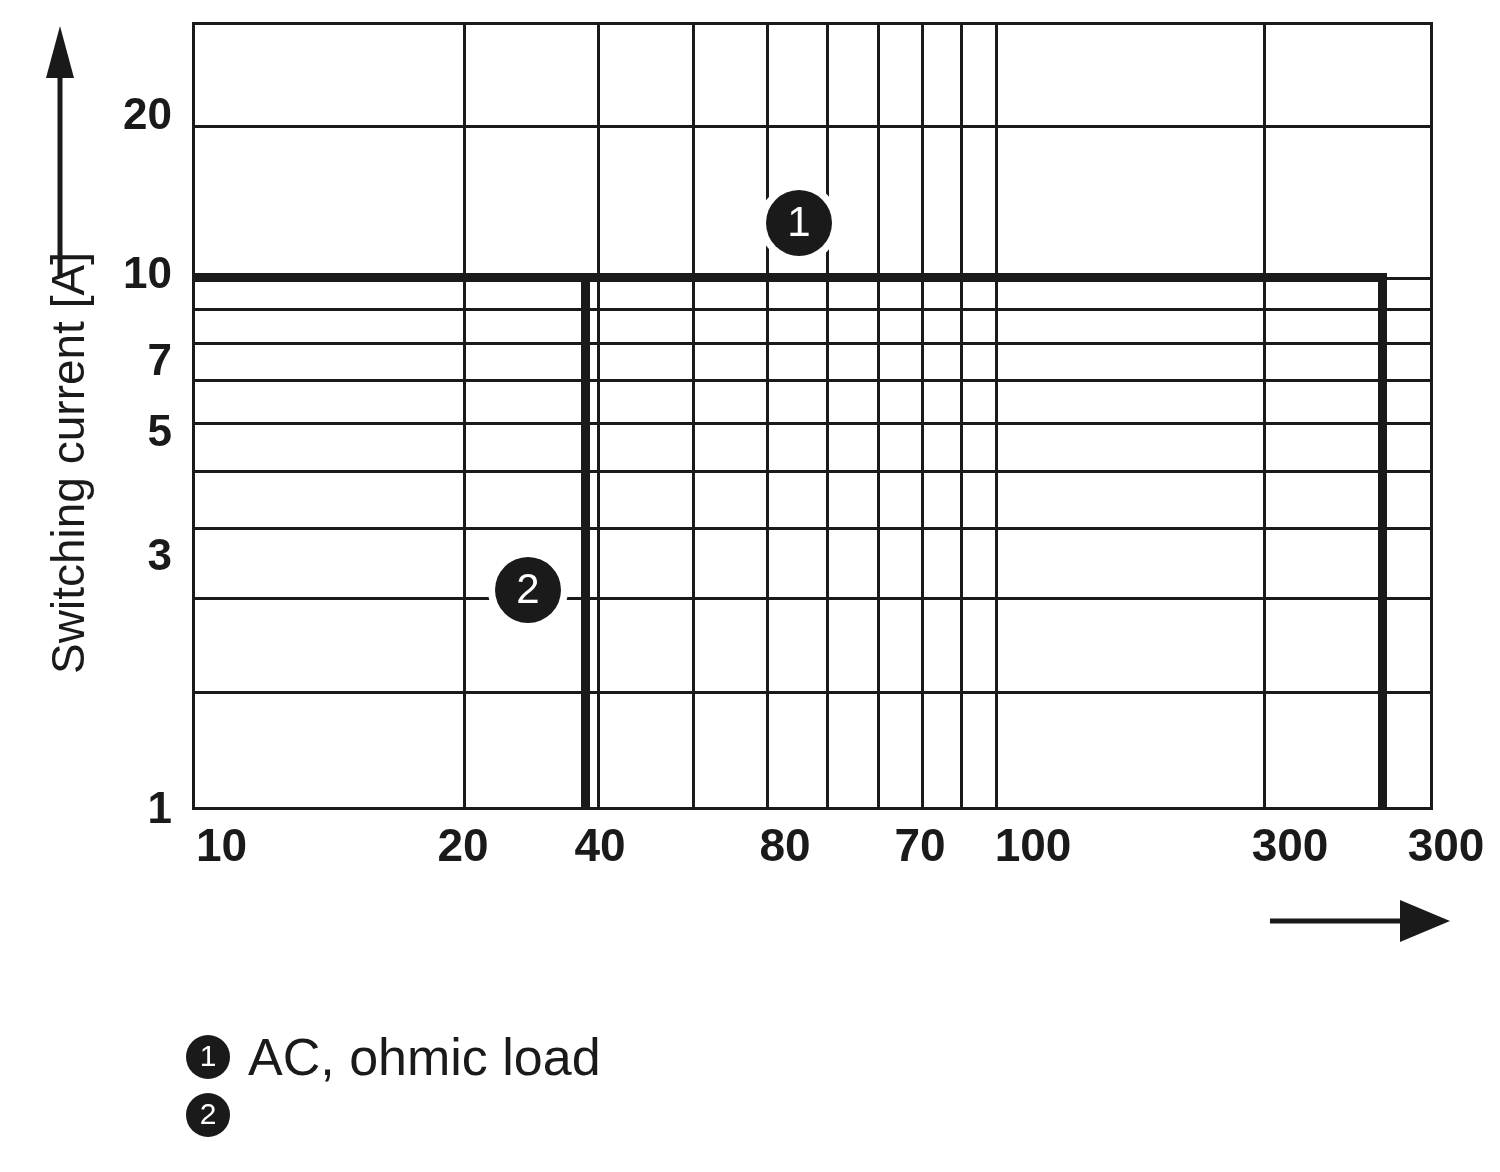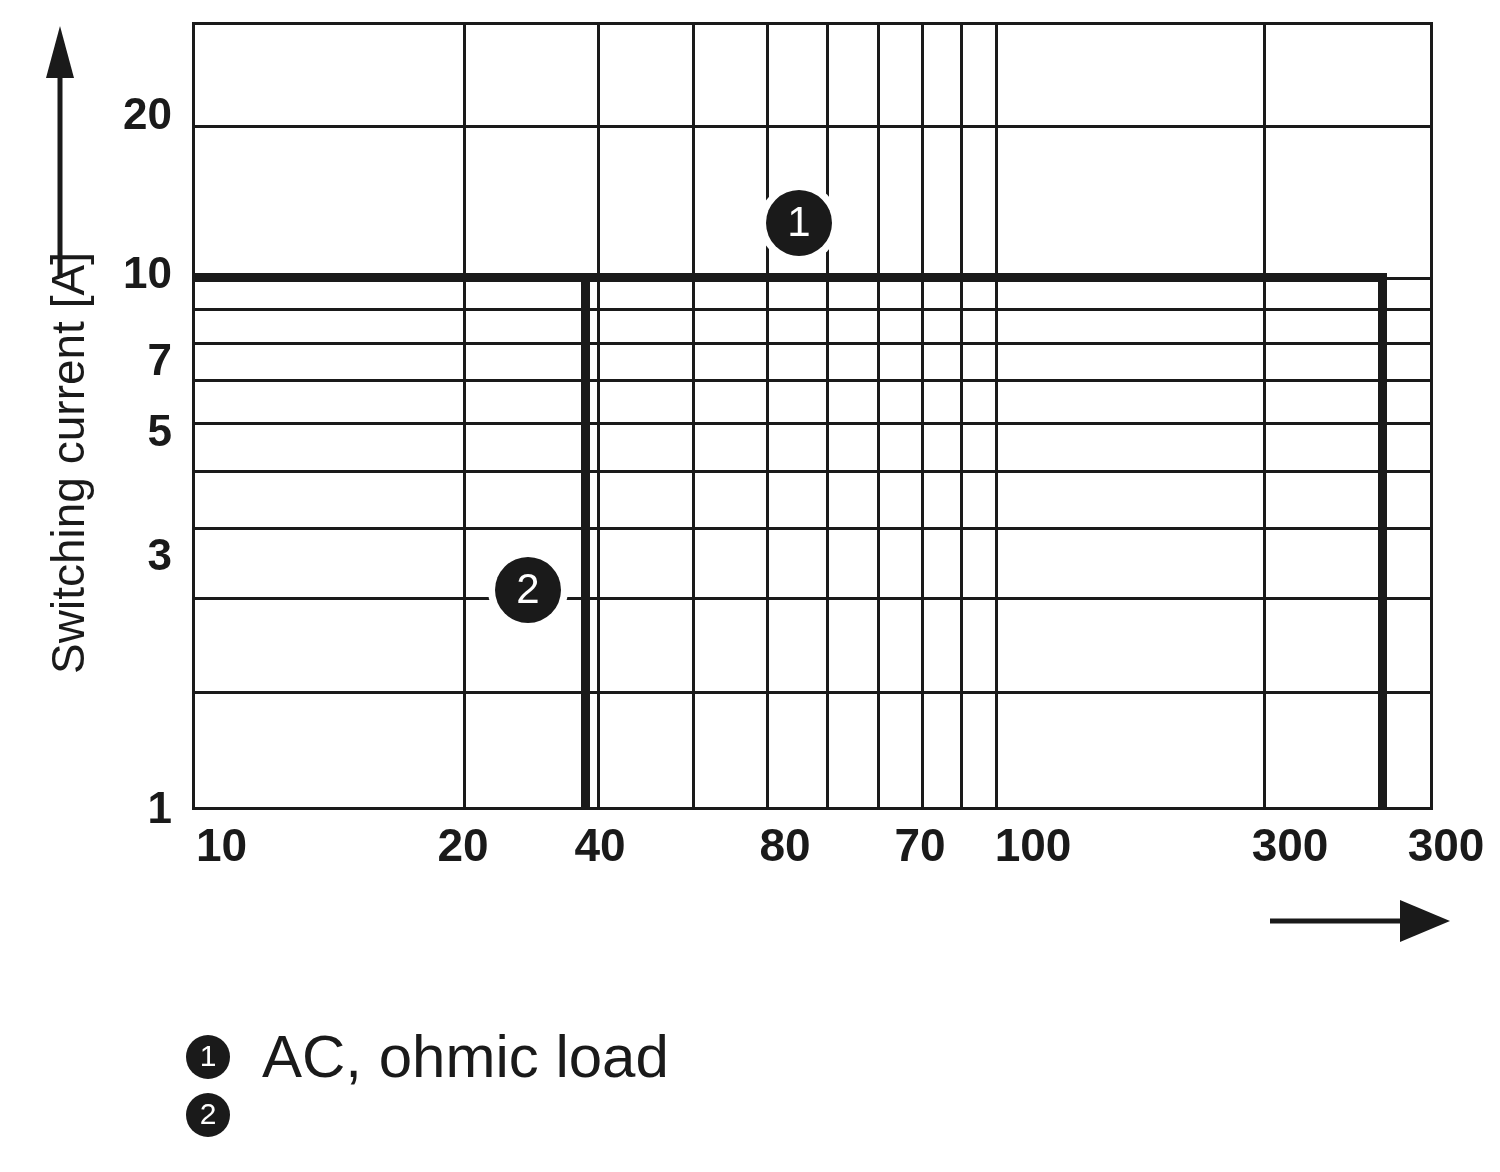--- a/index.html
+++ b/index.html
@@ -95,22 +95,22 @@
   .legend-badge{
     width:44px;height:44px;border-radius:50%;
     background:#1a1a1a;color:#fff;
     font-size:30px;
     display:flex;align-items:center;justify-content:center;
     flex:0 0 auto;
     line-height:1;
   }
   .legend-badge span{display:block;margin-top:-2px;}
   .legend-text{
-    margin-left:32px;
-    font-size:60px;
+    margin-left:18px;
+    font-size:52px;
     line-height:1;
     white-space:nowrap;
   }
 </style>
 </head>
 <body>
 
 <div id="figure">
 
   <svg id="y-arrow" viewBox="0 0 40 260" aria-hidden="true">

